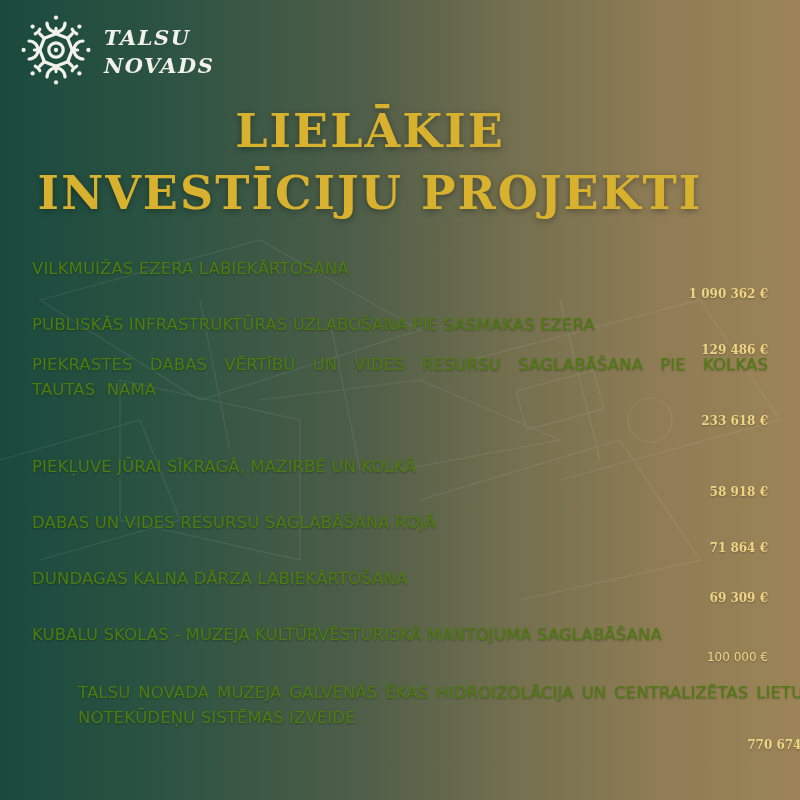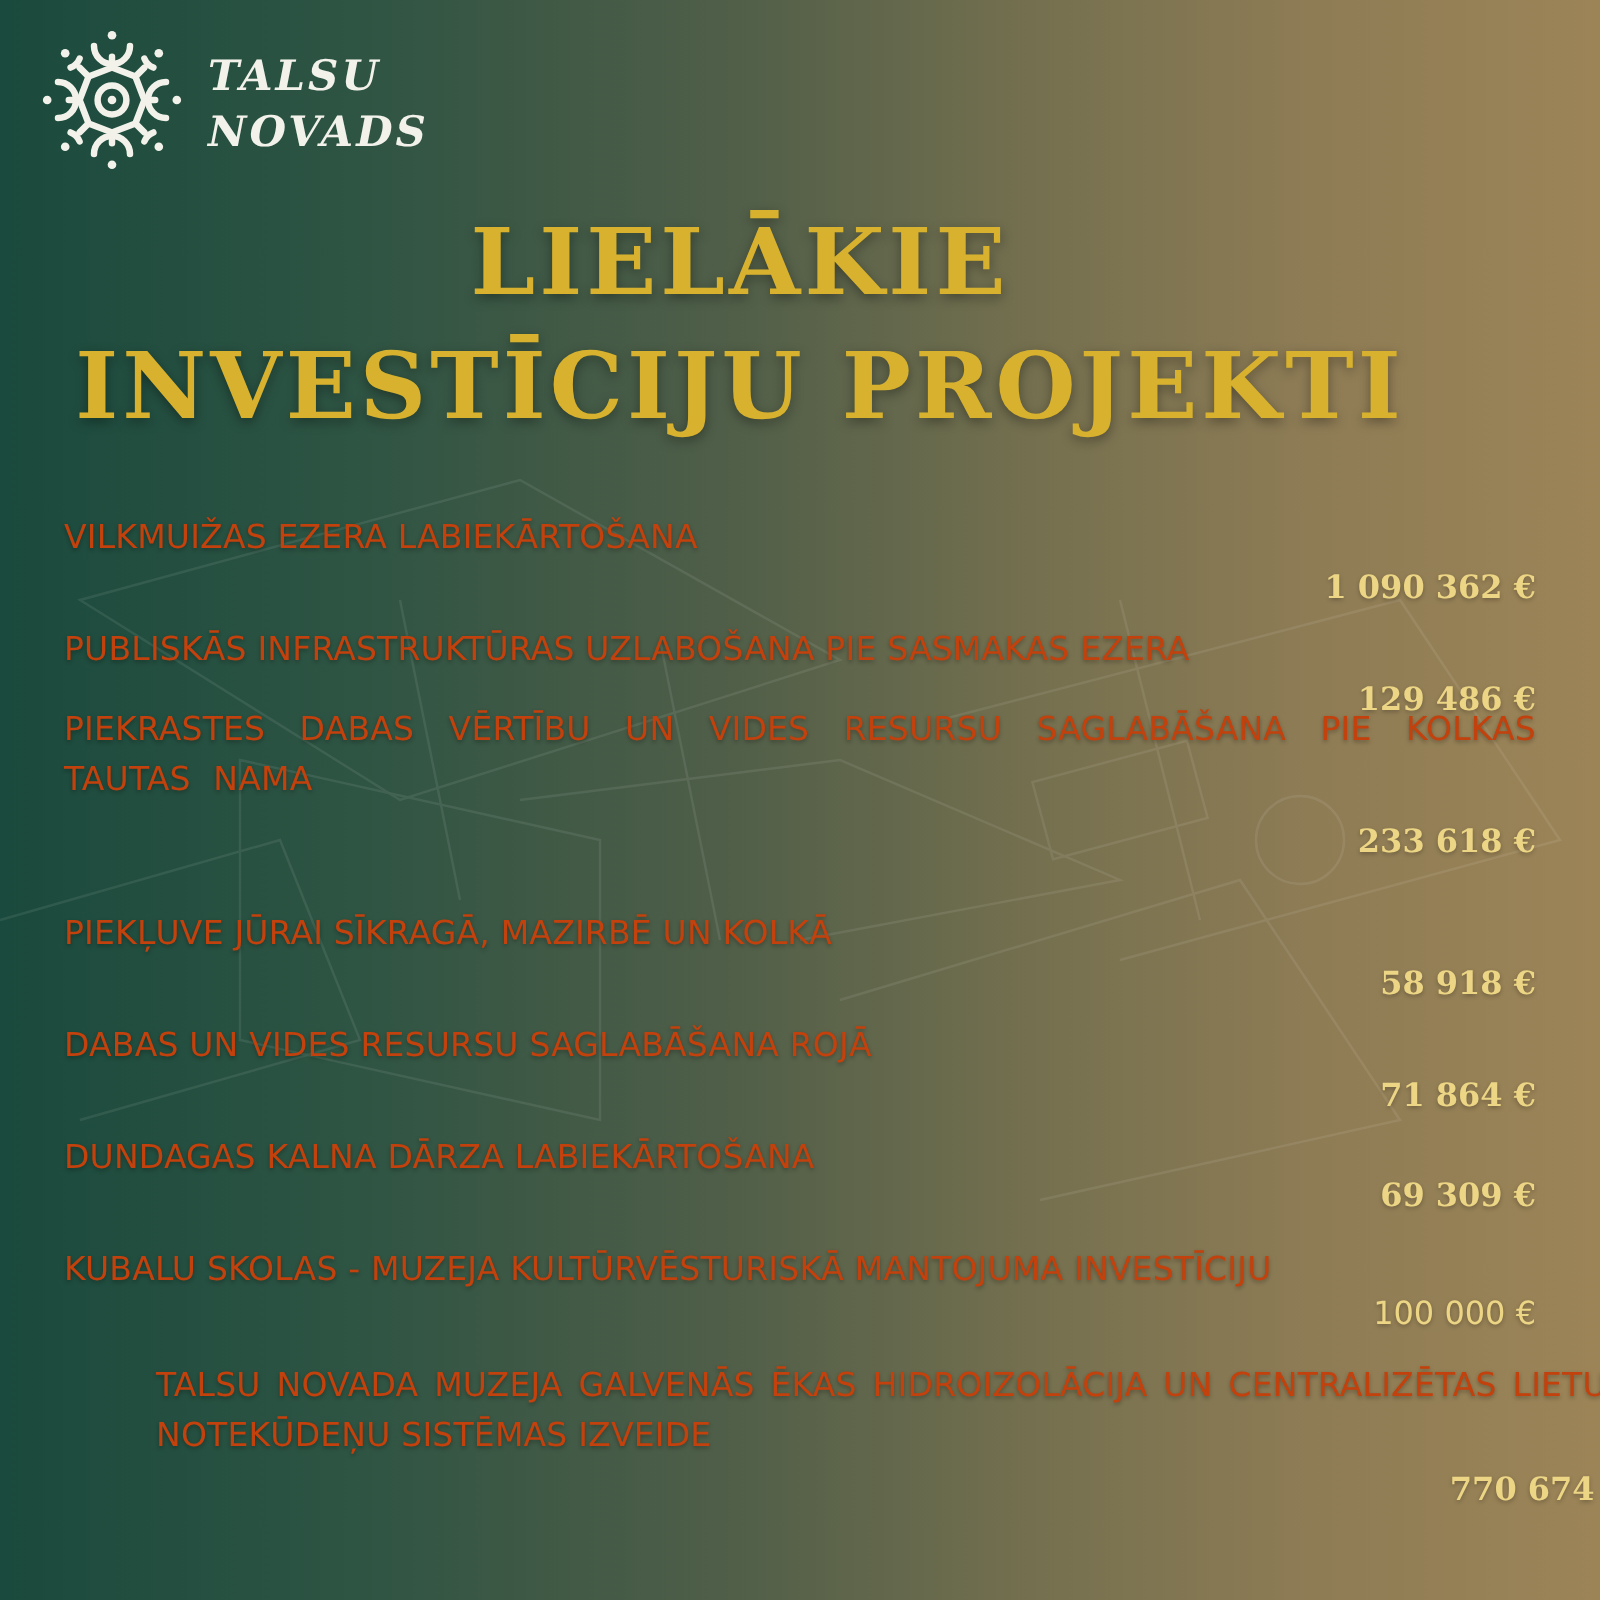--- a/index.html
+++ b/index.html
@@ -28,30 +28,30 @@
       color: #d8b22e; font-size: 46px; line-height: 62px; letter-spacing: 2px;
       text-shadow: 0 2px 6px rgba(0,0,0,0.35);
     }
     .projects {
       position: absolute; left: 32px; top: 256px; width: 736px;
     }
     .project {
       position: absolute; left: 0; width: 736px;
     }
     .project-name {
-      color: #c2410c; font-size: 16.5px; line-height: 25px;
+      color: #4d7c0f; font-size: 16.5px; line-height: 25px;
       font-family: "DejaVu Sans", sans-serif;
       text-shadow: 0 1px 2px rgba(0,0,0,0.3);
       text-align: justify; text-align-last: left;
       letter-spacing: 0.1px;
     }
     .project-name.wide { word-spacing: 6px; }
     .project-amount {
       position: absolute; right: 0;
-      color: #ecd584; font-size: 16px; line-height: 22px;
+      color: #ecd584; font-size: 12px; line-height: 22px;
       font-family: "DejaVu Serif", serif; font-weight: bold;
       text-shadow: 0 1px 2px rgba(0,0,0,0.25);
     }
     .project-amount.sans { font-family: "DejaVu Sans", sans-serif; font-weight: normal; }
   </style>
 </head>
 <body>
 
 <svg class="blueprint" width="800" height="800" viewBox="0 0 800 800">
   <g stroke="#ffffff" stroke-width="1.2" fill="none">
@@ -124,20 +124,20 @@
   </div>
   <div class="project" style="top:254px;">
     <div class="project-name">DABAS UN VIDES RESURSU SAGLABĀŠANA ROJĀ</div>
     <div class="project-amount" style="top:27px;">71 864 €</div>
   </div>
   <div class="project" style="top:310px;">
     <div class="project-name">DUNDAGAS KALNA DĀRZA LABIEKĀRTOŠANA</div>
     <div class="project-amount" style="top:21px;text-align:right;">69 309 €</div>
   </div>
   <div class="project" style="top:366px;">
-    <div class="project-name">KUBALU SKOLAS - MUZEJA KULTŪRVĒSTURISKĀ MANTOJUMA INVESTĪCIJU</div>
+    <div class="project-name">KUBALU SKOLAS - MUZEJA KULTŪRVĒSTURISKĀ MANTOJUMA SAGLABĀŠANA</div>
     <div class="project-amount sans" style="top:24px;">100 000 €</div>
   </div>
   <div class="project" style="top:424px;margin-left:46px;">
     <div class="project-name">TALSU NOVADA MUZEJA GALVENĀS ĒKAS HIDROIZOLĀCIJA UN CENTRALIZĒTAS LIETUS NOTEKŪDEŅU SISTĒMAS IZVEIDE</div>
     <div class="project-amount" style="top:54px;">770 674 €</div>
   </div>
 </div>
 
 </body></html>

